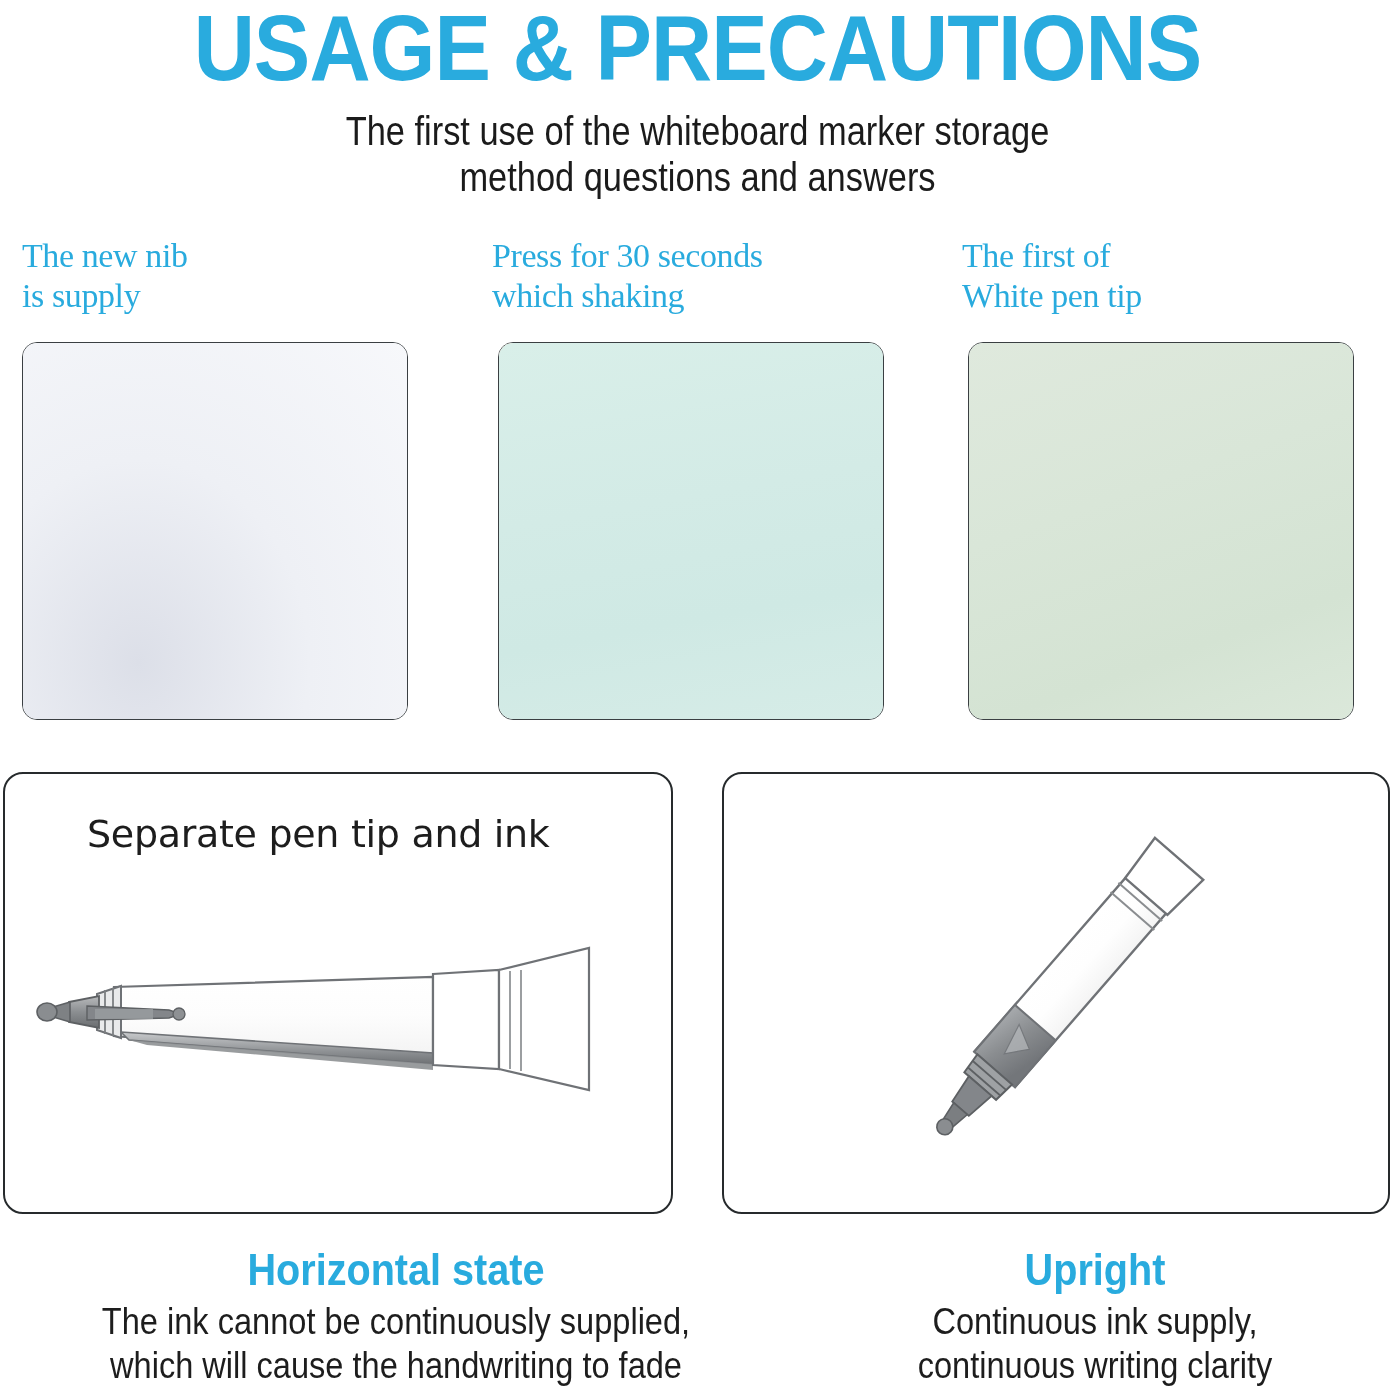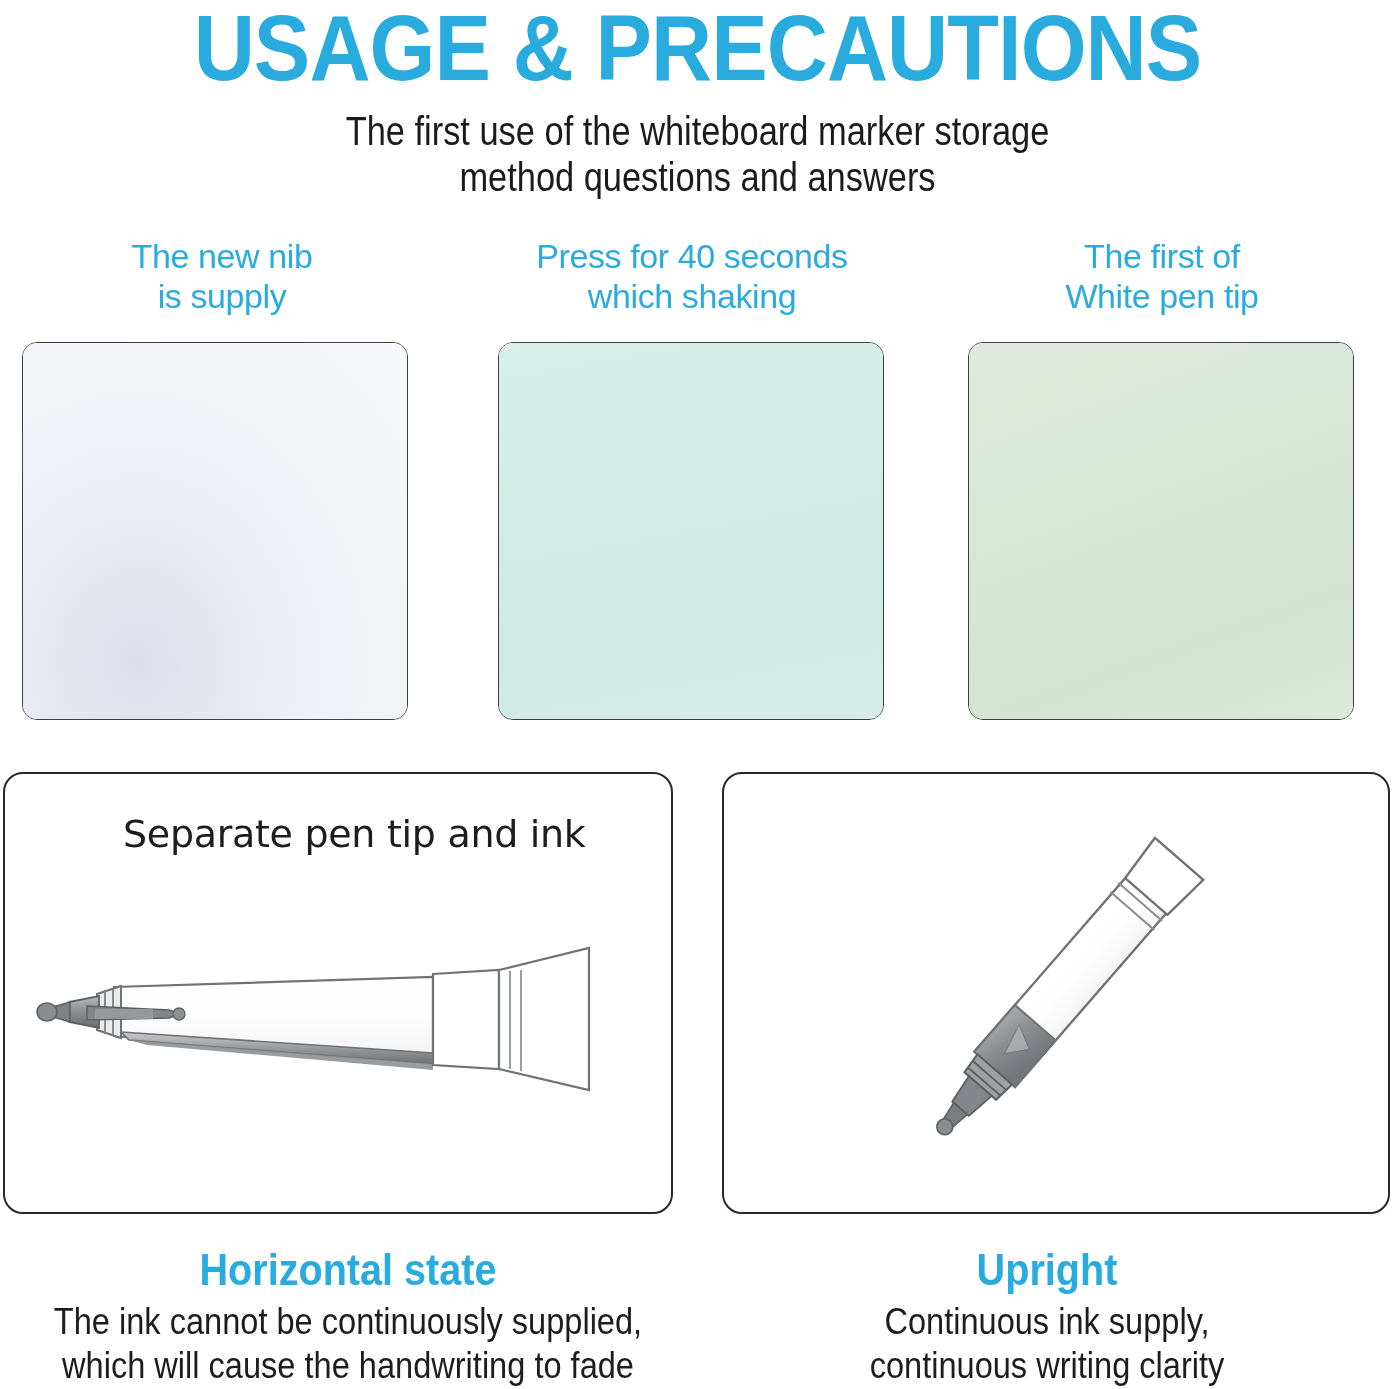--- a/index.html
+++ b/index.html
@@ -38,23 +38,23 @@
     transform-origin:center top;
   }
 
   
   .cols{position:absolute;left:0;top:236px;width:1395px;height:490px;}
   .col{position:absolute;top:0;width:400px;}
   .col.c1{left:22px;}
   .col.c2{left:492px;}
   .col.c3{left:962px;}
   .col-head{
-    width:400px;text-align:center;
+    width:400px;
     color:#29ABDE;
-    font-family:Liberation Sans, sans-serif;
+    font-family:Liberation Serif, serif;
     font-size:34px;line-height:40px;font-weight:400;
     letter-spacing:-0.4px;
   }
   .photo{
     position:absolute;top:106px;left:0;
     width:386px;height:378px;
     border:1.5px solid #3a3f42;
     border-radius:15px;
     overflow:hidden;
     box-sizing:border-box;
@@ -77,25 +77,25 @@
   .panel{
     position:absolute;top:772px;height:442px;
     border:2.2px solid #262a2c;border-radius:20px;
     box-sizing:border-box;background:#fff;
   }
   .panel.left{left:3px;width:670px;}
   .panel.right{left:722px;width:668px;}
   .panel-label{
     position:absolute;left:82px;top:38px;
     font-family:"DejaVu Sans","Liberation Sans",sans-serif;
-    font-size:38px;color:#1d1d1d;letter-spacing:-0.3px;margin-left:36px;
-  }
-
-  
-  .cap{position:absolute;top:1244px;width:696px;text-align:center;}
+    font-size:38px;color:#1d1d1d;letter-spacing:-0.3px;
+  }
+
+  
+  .cap{position:absolute;top:1244px;width:696px;text-align:center;padding-left:48px;}
   .cap.l{left:0;}
   .cap.r{left:699px;}
   .cap-title{
     font-family:"Liberation Sans Narrow","Liberation Sans",sans-serif;
     font-weight:bold;font-size:44px;line-height:52px;color:#29ABDE;
     transform:scaleX(0.9);transform-origin:center top;
   }
   .cap-body{
     margin-top:4px;
     font-family:"Liberation Sans Narrow","Liberation Sans",sans-serif;
@@ -198,21 +198,21 @@
             <rect x="160" y="286" width="36" height="26" rx="12" fill="url(#nibg)"></rect>
           </g>
 
           <text x="332" y="48" font-family="DejaVu Sans, sans-serif" font-size="26" font-weight="bold" fill="#2d2d2d" transform="rotate(27 332 48)">G</text>
         </svg>
       </div>
     </div>
 
     <div class="col c2">
       <div class="col-head">
-        <div>Press for 40 seconds</div>
+        <div>Press for 30 seconds</div>
         <div>which shaking</div>
       </div>
       <div class="photo p2">
         <div class="p2-bg"></div>
         <svg width="386" height="378" viewBox="0 0 386 378">
           <defs>
             <linearGradient id="handg" x1="0" y1="0" x2="1" y2="0.4">
               <stop offset="0" stop-color="#f3ddcf"></stop>
                 <stop offset="0.6" stop-color="#e3c3ae"></stop>
               <stop offset="1" stop-color="#cfa78d"></stop>

